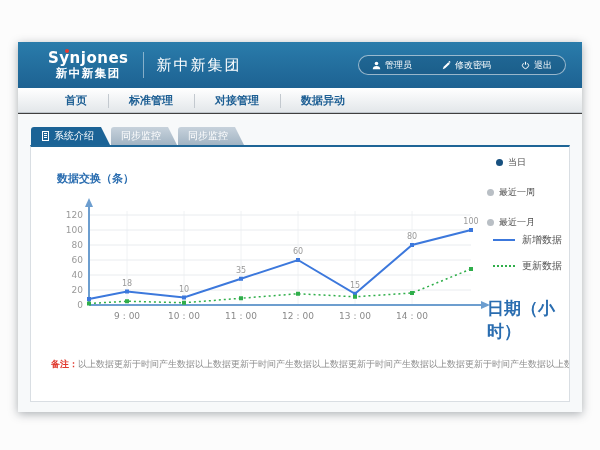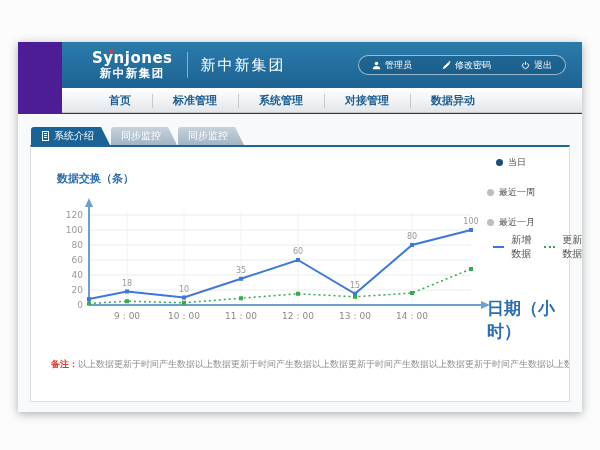--- a/index.html
+++ b/index.html
@@ -3,21 +3,21 @@
 <meta charset="utf-8">
 <style>
   * { margin:0; padding:0; box-sizing:border-box; }
   html,body { width:600px; height:450px; }
   body {
     position:relative; overflow:hidden;
     background:#fcfcfc;
     font-family:"DejaVu Sans","Liberation Sans",sans-serif;
   }
   .window { position:absolute; left:18px; top:42px; width:564px; height:370px;
-    background:#4c1d95; box-shadow:0 2px 9px rgba(50,60,70,.4);padding-left:44px; }
+    background:#404040; box-shadow:0 2px 9px rgba(50,60,70,.4); }
 
   
   .header { height:46px; background:linear-gradient(#2a7cab,#1d6292);
     display:flex; align-items:center; position:relative; }
   .logo { margin-left:30px; color:#fff; text-align:center; line-height:1.1; position:relative; }
   .logo-en { font-size:15px; font-weight:bold; letter-spacing:.5px; }
   .logo-cn { font-size:11.5px; font-weight:bold; letter-spacing:1.5px; }
   .logo-accent { position:absolute; top:-1px; left:17px; width:4px; height:4px;
     background:#e8392f; border-radius:50%; }
   .v-sep { width:1px; height:26px; background:rgba(255,255,255,.45); margin:0 13px 0 14px; }
@@ -52,21 +52,21 @@
   .radio-row { position:absolute; top:9px; right:34px; display:flex; gap:17px; align-items:center;flex-direction:column; }
   .radio { display:flex; align-items:center; gap:5px; font-size:9px; color:#4a4a4a; cursor:pointer; }
   .dot { width:7px; height:7px; border-radius:50%; }
   .dot.sel { background:#17507f; }
   .dot.unsel { background:#b9bfc5; }
 
   .ylabel { position:absolute; left:26px; top:24px; color:#2a6db0; font-size:11px; font-weight:bold; }
   .xlabel { position:absolute; left:456px; top:150px; color:#2a6db0; font-size:17px; font-weight:bold; }
   .chart-svg { position:absolute; left:0; top:0; }
 
-  .legend { position:absolute; left:462px; top:86px; display:flex; flex-direction:row; gap:12px; }
+  .legend { position:absolute; left:462px; top:86px; display:flex; flex-direction:column; gap:12px; }
   .legend-item { display:flex; align-items:center; gap:7px; font-size:10px; color:#555; cursor:pointer; }
   .legend-line { display:inline-block; width:22px; height:0; }
 
   .note { position:absolute; left:0; right:0; top:211px; text-align:center;
     font-size:9px; color:#8e8e8e; padding:0 20px; white-space:nowrap; overflow:hidden; }
   .note-label { color:#e03a2f; font-weight:bold; }
 </style>
 </head>
 <body>
 
@@ -107,21 +107,20 @@
             </svg>
           </span>
           <span>退出</span>
         </span>
       </div>
   </div>
 
   <ul class="nav">
       <li>首页</li>
       <li>标准管理</li>
-      <li>系统管理</li>
       <li>对接管理</li>
       <li>数据异动</li>
     </ul>
 
   <div class="content">
     <div class="tabs">
         <div class="tab active">
           <span class="hm-icon">
             <svg width="9" height="10" viewBox="0 0 9 10">
               <rect x="1.5" y="0.5" width="6" height="9" fill="none" stroke="#fff"></rect>

